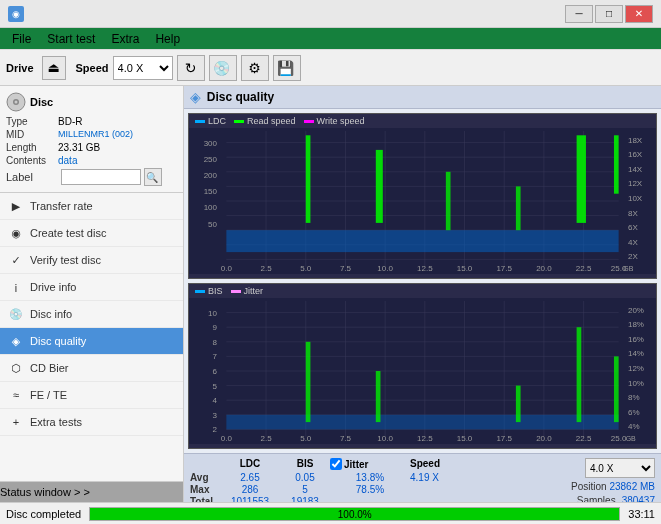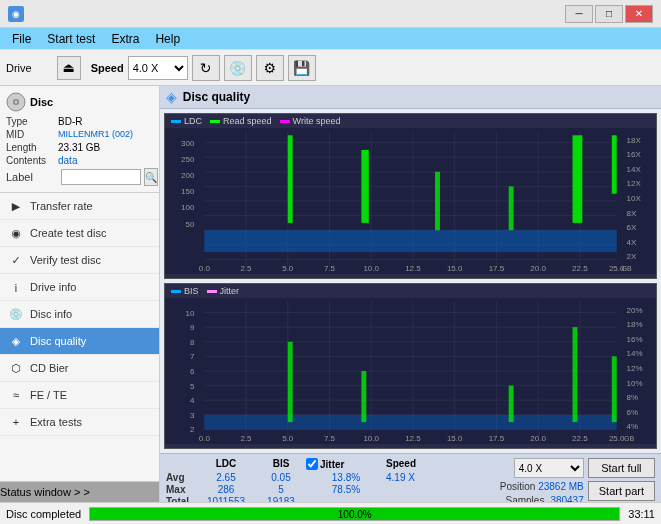--- a/index.html
+++ b/index.html
@@ -7,37 +7,37 @@
     
     
     .title-bar { background: #e8e8e8; height: 28px; display: flex; align-items: center; justify-content: space-between; padding: 0 8px; border-bottom: 1px solid #ccc; }
     .title-bar-left { display: flex; align-items: center; gap: 6px; font-size: 12px; font-weight: normal; }
     .title-bar-icon { width: 16px; height: 16px; background: #4a90d9; border-radius: 2px; display: flex; align-items: center; justify-content: center; color: white; font-size: 9px; }
     .title-bar-controls { display: flex; gap: 2px; }
     .title-btn { width: 28px; height: 18px; border: 1px solid #aaa; background: #e0e0e0; cursor: pointer; font-size: 10px; display: flex; align-items: center; justify-content: center; }
     .title-btn.close { background: #e05050; color: white; }
 
     
-    .menu-bar { background: #7dd3fc; height: 22px; display: flex; align-items: center; padding: 0 4px; border-bottom: 1px solid #ddd; }
+    .menu-bar { background: #15803d; height: 22px; display: flex; align-items: center; padding: 0 4px; border-bottom: 1px solid #ddd; }
     .menu-item { padding: 2px 8px; cursor: pointer; font-size: 12px; }
 
     
     .toolbar { background: #f0f0f0; height: 36px; display: flex; align-items: center; padding: 0 6px; border-bottom: 1px solid #ccc; gap: 4px; }
-    .toolbar-label { font-size: 11px; font-weight: normal; margin-right: 21px; }
+    .toolbar-label { font-size: 11px; font-weight: bold; margin-right: 4px; }
     .drive-select { width: 220px; height: 24px; font-size: 11px; border: 1px solid #aaa; background: white; }
     .eject-btn { width: 24px; height: 24px; border: 1px solid #aaa; background: #e8e8e8; cursor: pointer; display: flex; align-items: center; justify-content: center; font-size: 13px; }
     .speed-label { font-size: 11px; font-weight: bold; margin-left: 6px; }
     .speed-select { width: 60px; height: 24px; font-size: 11px; border: 1px solid #aaa; background: white; }
     .toolbar-icon-btn { width: 28px; height: 26px; border: 1px solid #aaa; background: #e8e8e8; cursor: pointer; display: flex; align-items: center; justify-content: center; font-size: 14px; }
 
     
     .main { display: flex; height: calc(524px - 28px - 22px - 36px - 22px); }
 
     
-    .sidebar { width: 160px; background: #f5f5f5; border-right: 1px solid #ccc; display: flex; flex-direction: column; flex-shrink: 0; justify-content: center; }
+    .sidebar { width: 184px; background: #f5f5f5; border-right: 1px solid #ccc; display: flex; flex-direction: column; flex-shrink: 0; justify-content: center; }
     .disc-info-panel { background: #f5f5f5; border-bottom: 1px solid #ccc; padding: 6px; }
     .disc-header { display: flex; align-items: center; gap: 4px; margin-bottom: 4px; }
     .disc-icon { width: 20px; height: 20px; }
     .disc-title { font-weight: bold; font-size: 11px; }
     .disc-row { display: flex; font-size: 10px; margin-bottom: 2px; }
     .disc-row-label { color: #333; width: 52px; flex-shrink: 0; }
     .disc-row-value { color: #0066cc; }
     .disc-row-value.black { color: #000; }
     .label-row { display: flex; align-items: center; gap: 3px; margin-top: 2px; }
     .label-input { width: 80px; height: 16px; border: 1px solid #aaa; font-size: 10px; background: white; }
@@ -446,24 +446,20 @@
               <span style="color:#333;">Position </span>
               <span style="color:#0055cc;">23862 MB</span>
             </div>
           </div>
           <div style="display:flex; gap:6px; font-size:10px;">
             <span style="color:#333;">Samples </span>
             <span style="color:#0055cc;">380437</span>
           </div>
         </div>
 
-        <div class="start-btns">
-          <button class="start-btn">Start full</button>
-          <button class="start-btn">Start part</button>
-        </div>
       </div>
     </div>
   </div>
 </div>
 
 <div class="bottom-status">
   <span class="status-text">Disc completed</span>
   <div class="progress-bar-container">
     <div class="progress-bar-fill" style="width:100%;"></div>
     <span class="progress-text">100.0%</span>

